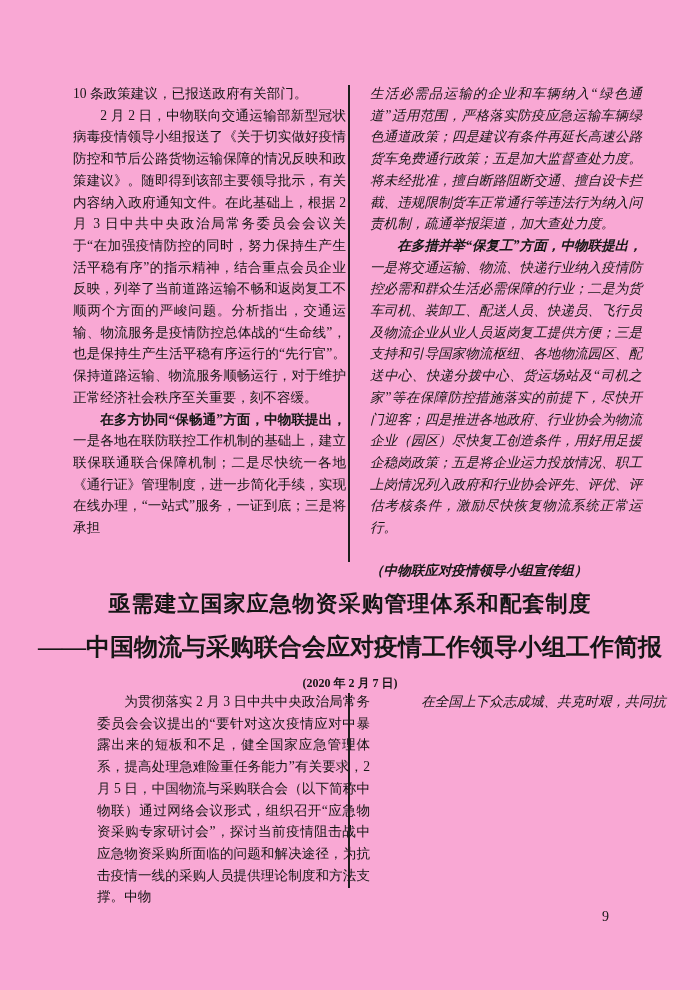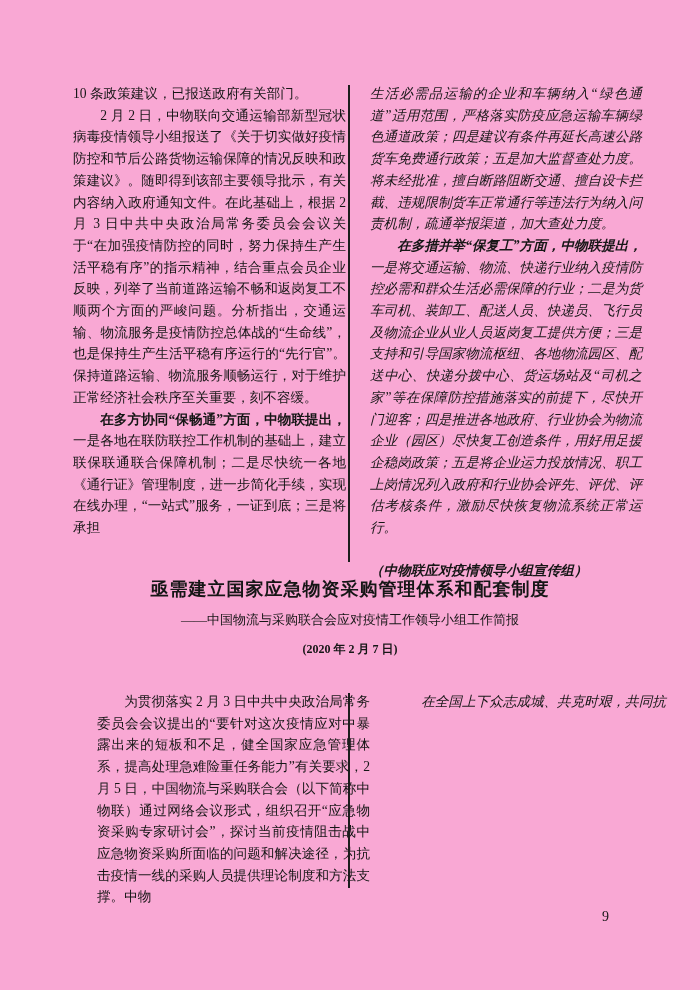--- a/index.html
+++ b/index.html
@@ -41,28 +41,28 @@
     padding-right:12px;
     margin-top:21.7px !important;
     font-weight:bold;
   }
   .headline{
     position:absolute;
     top:577px;left:0;width:700px;
     text-align:center;
   }
   .headline .title{
-    font-size:18px;
+    font-size:22px;
     font-weight:bold;
-    margin:0;
+    margin:12px;
     letter-spacing:1px;
   }
   .headline .subtitle{
-    font-size:13px;
-    font-weight:normal;
+    font-size:24px;
+    font-weight:bold;
     margin:10px 0 0 0;
   }
   .headline .date{
     font-size:12px;
     font-weight:bold;
     margin:12px 0 0 0;
   }
   .page-number{
     position:absolute;
     left:602px;top:909px;

